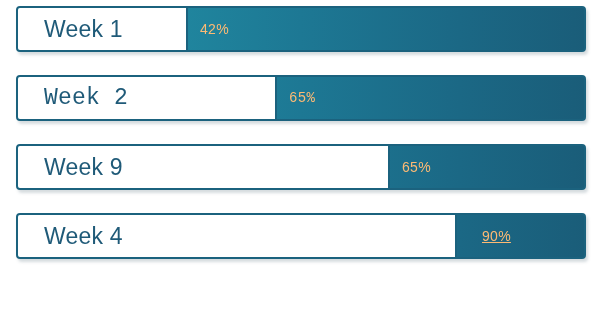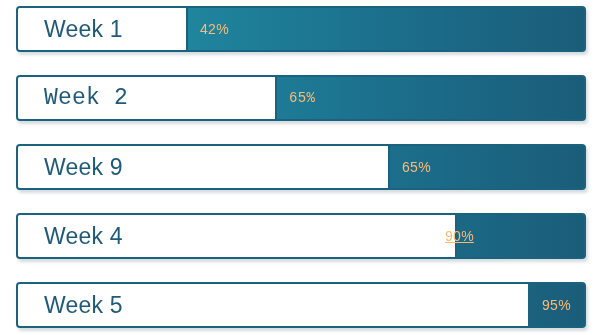--- a/index.html
+++ b/index.html
@@ -109,27 +109,18 @@
       <span class="pct-label" style="left:384px;">65%</span>
     </div>
   </div>
 
   <div class="bar-row" style="top:213px;text-align:right;">
     <div class="bar-outer">
       <div class="bar-fill"></div>
       <div class="label-box" style="width:439px;">
         <span class="week-label">Week 4</span>
       </div>
-      <span class="pct-label" style="left:427px;text-decoration:underline;">90%</span>
+      <span class="pct-label" style="left:464px;text-decoration:underline;">90%</span>
     </div>
   </div>
 
-  <div class="bar-row" style="top:282px;">
-    <div class="bar-outer">
-      <div class="bar-fill"></div>
-      <div class="label-box" style="width:512px;">
-        <span class="week-label">Week 5</span>
-      </div>
-      <span class="pct-label" style="left:524px;">95%</span>
-    </div>
-  </div>
 
 </div>
 
 </body></html>

